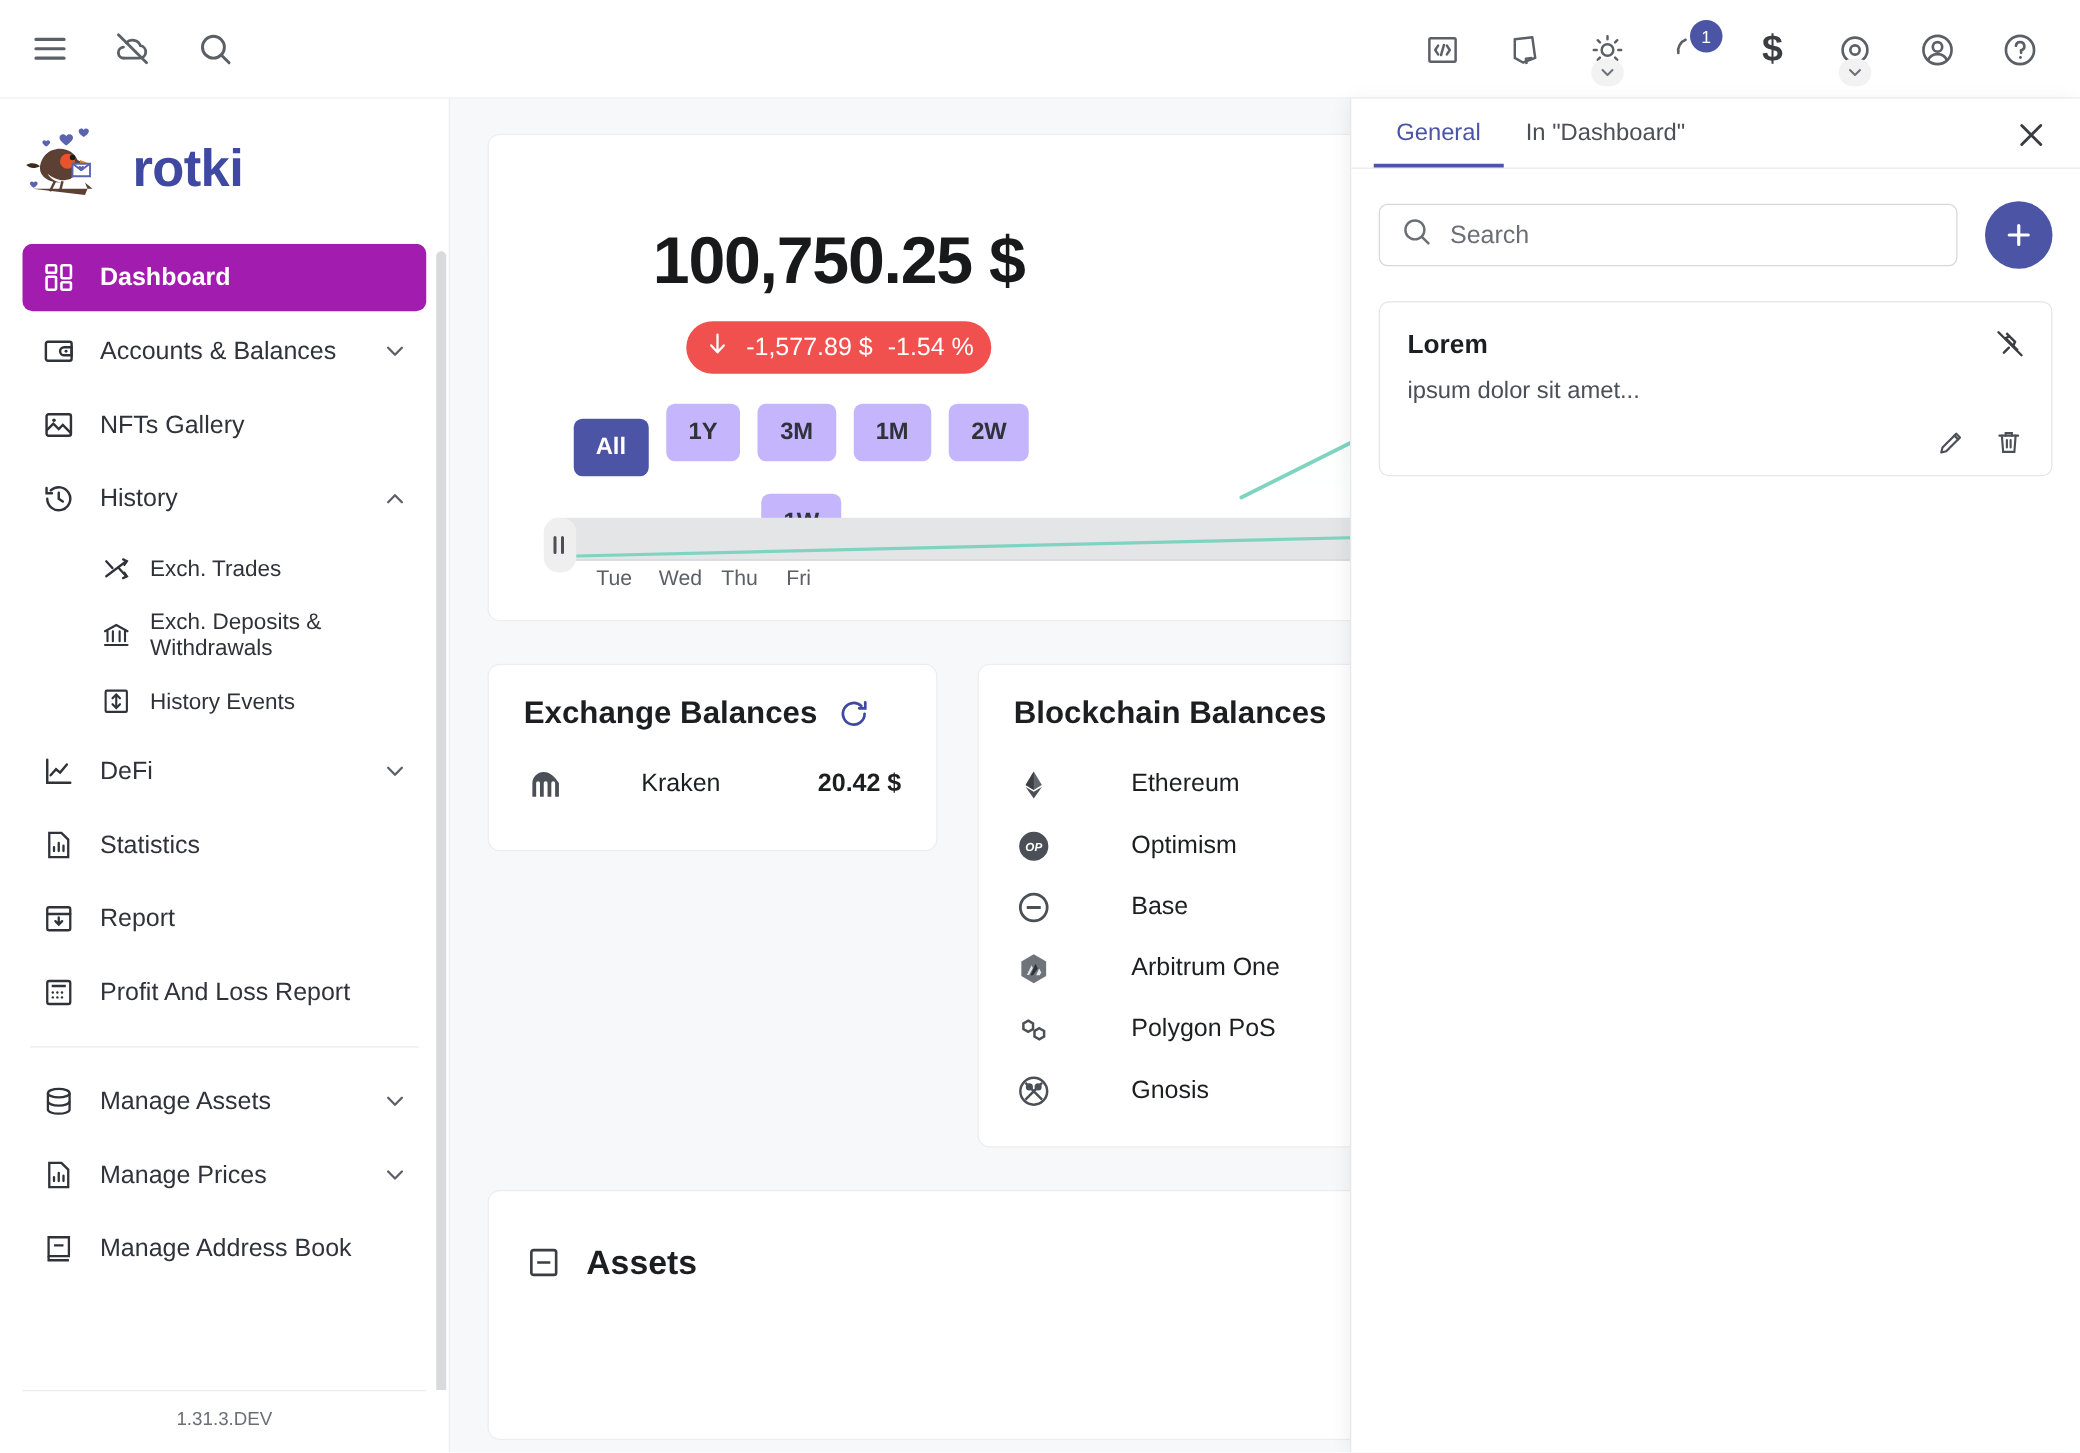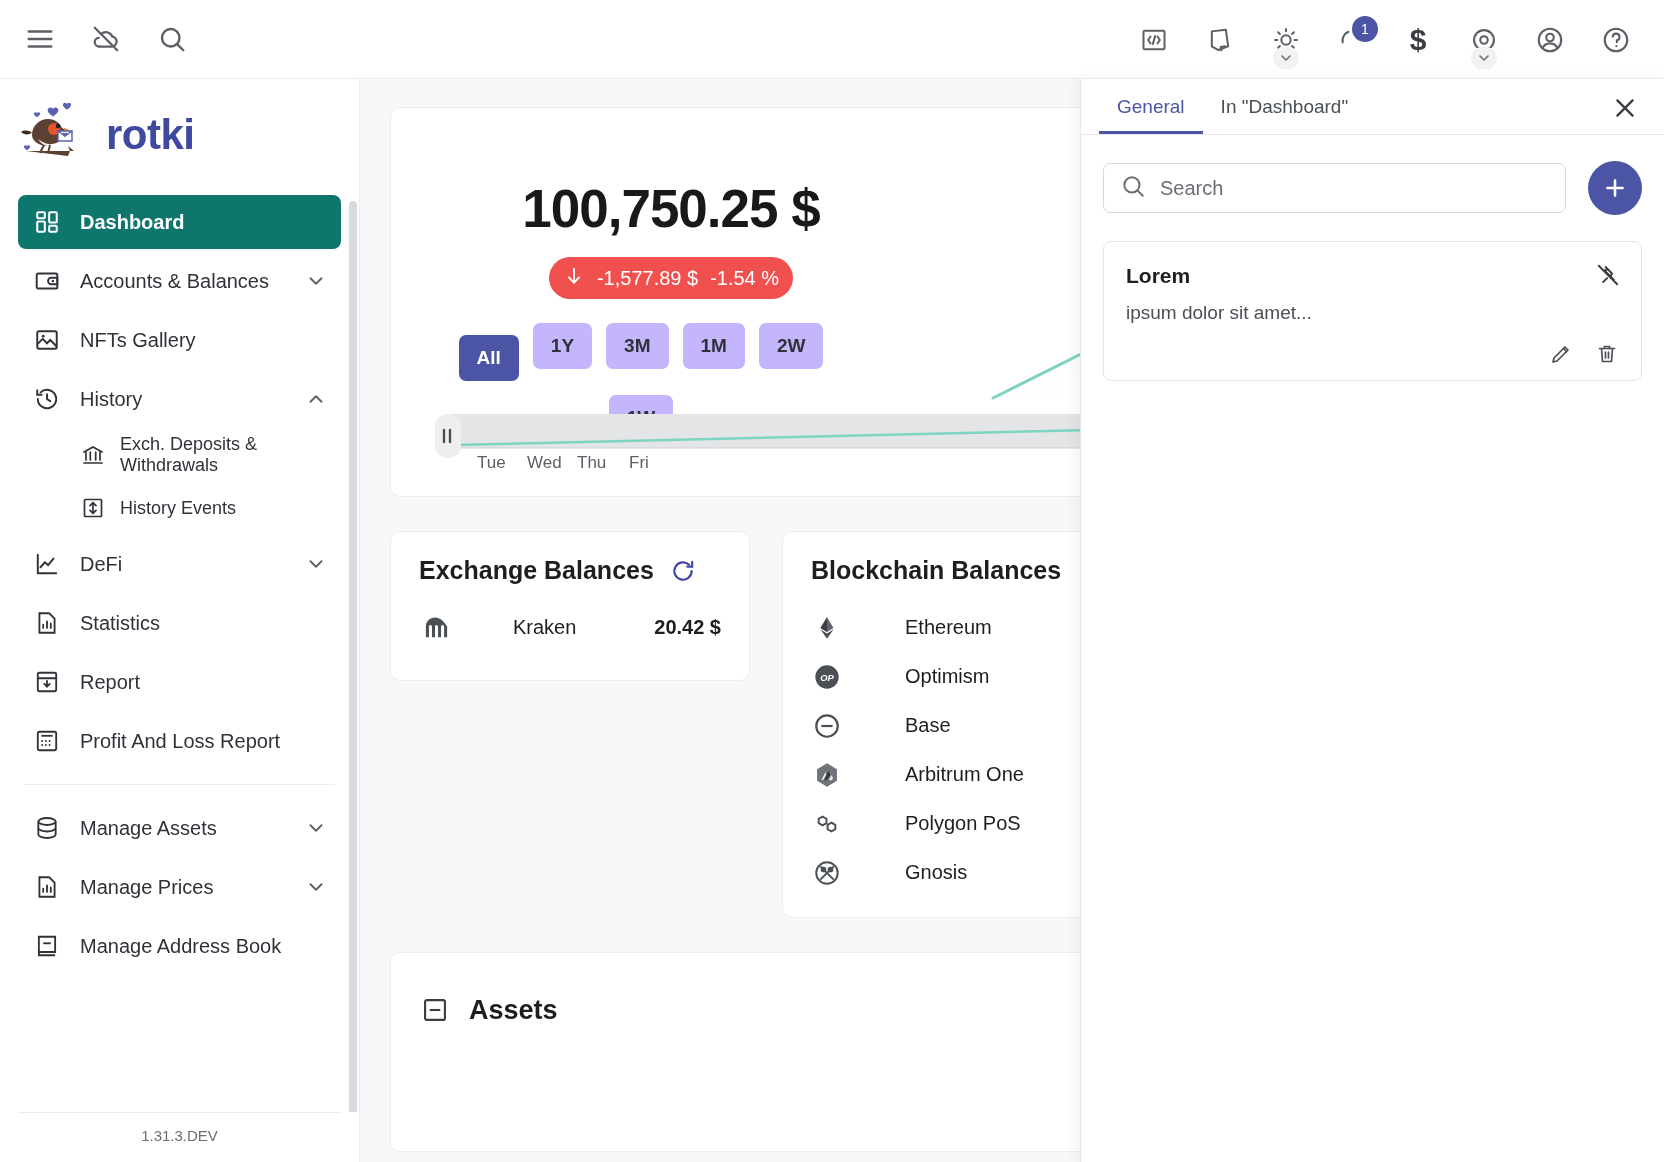--- a/index.html
+++ b/index.html
@@ -56,21 +56,21 @@
   }
   .logo-mark { width: 78px; height: 68px; flex: none; }
   .logo-text { font-size: 42px; font-weight: 700; color: #3f49a1; letter-spacing: -0.5px; }
 
   .nav { flex: 1; overflow: hidden; position: relative; padding: 0 18px; }
   .nav-item {
     display: flex; align-items: center; height: 54px;
     border-radius: 8px; padding: 0 14px; cursor: pointer;
     color: #2f3339; font-size: 20px; margin-bottom: 5px;
   }
-  .nav-item.active { background: #0f766e; color: #ffffff; font-weight: 700; }
+  .nav-item.active { background: #a21caf; color: #ffffff; font-weight: 700; }
   .nav-item .ni-icon { width: 30px; height: 30px; flex: none; display: flex; align-items: center; justify-content: center; margin-right: 18px; }
   .nav-item .ni-label { flex: 1; }
   .nav-item .ni-chevron { width: 22px; height: 22px; color: #5b5f66; display:flex; align-items:center; justify-content:center;}
   .nav-sub { padding-left: 48px; }
   .nav-sub .nav-item { height: 48px; font-size: 18px; }
   .nav-sub .ni-icon { width: 26px; height: 26px; margin-right: 14px; }
   .nav-divider { height: 1px; background: #ebecee; margin: 16px 6px; }
 
   .sidebar-footer { padding: 0 18px 18px; }
   .footer-divider { height: 1px; background: #ebecee; margin-bottom: 14px; }
@@ -353,20 +353,29 @@
         <span class="ni-chevron">
           <svg width="22" height="22" viewBox="0 0 24 24" fill="none" stroke="currentColor" stroke-width="2" stroke-linecap="round" stroke-linejoin="round">
               <path d="M18 15l-6-6-6 6"></path>
             </svg>
         </span>
       </div>
 
       <div class="nav-sub">
         <div class="nav-item">
           <span class="ni-icon">
+            <svg width="24" height="24" viewBox="0 0 24 24" fill="none" stroke="currentColor" stroke-width="1.8" stroke-linecap="round">
+                <path d="M4 6l5 5.5M4 18l16-12M20 18L14.5 12"></path>
+                <path d="M17.5 4.5L20.5 6l-2 2.8M17.5 19.5l3-1.5-2-2.8"></path>
+              </svg>
+          </span>
+          <span class="ni-label">Exch. Trades</span>
+        </div>
+        <div class="nav-item">
+          <span class="ni-icon">
             <svg width="24" height="24" viewBox="0 0 24 24" fill="none" stroke="currentColor" stroke-width="1.7" stroke-linecap="round">
                 <path d="M3 9l9-5 9 5"></path>
                 <path d="M5 9v8M9.3 9v8M14.7 9v8M19 9v8"></path>
                 <path d="M3 20h18"></path>
               </svg>
           </span>
           <span class="ni-label">Exch. Deposits &amp; Withdrawals</span>
         </div>
         <div class="nav-item">
           <span class="ni-icon">

